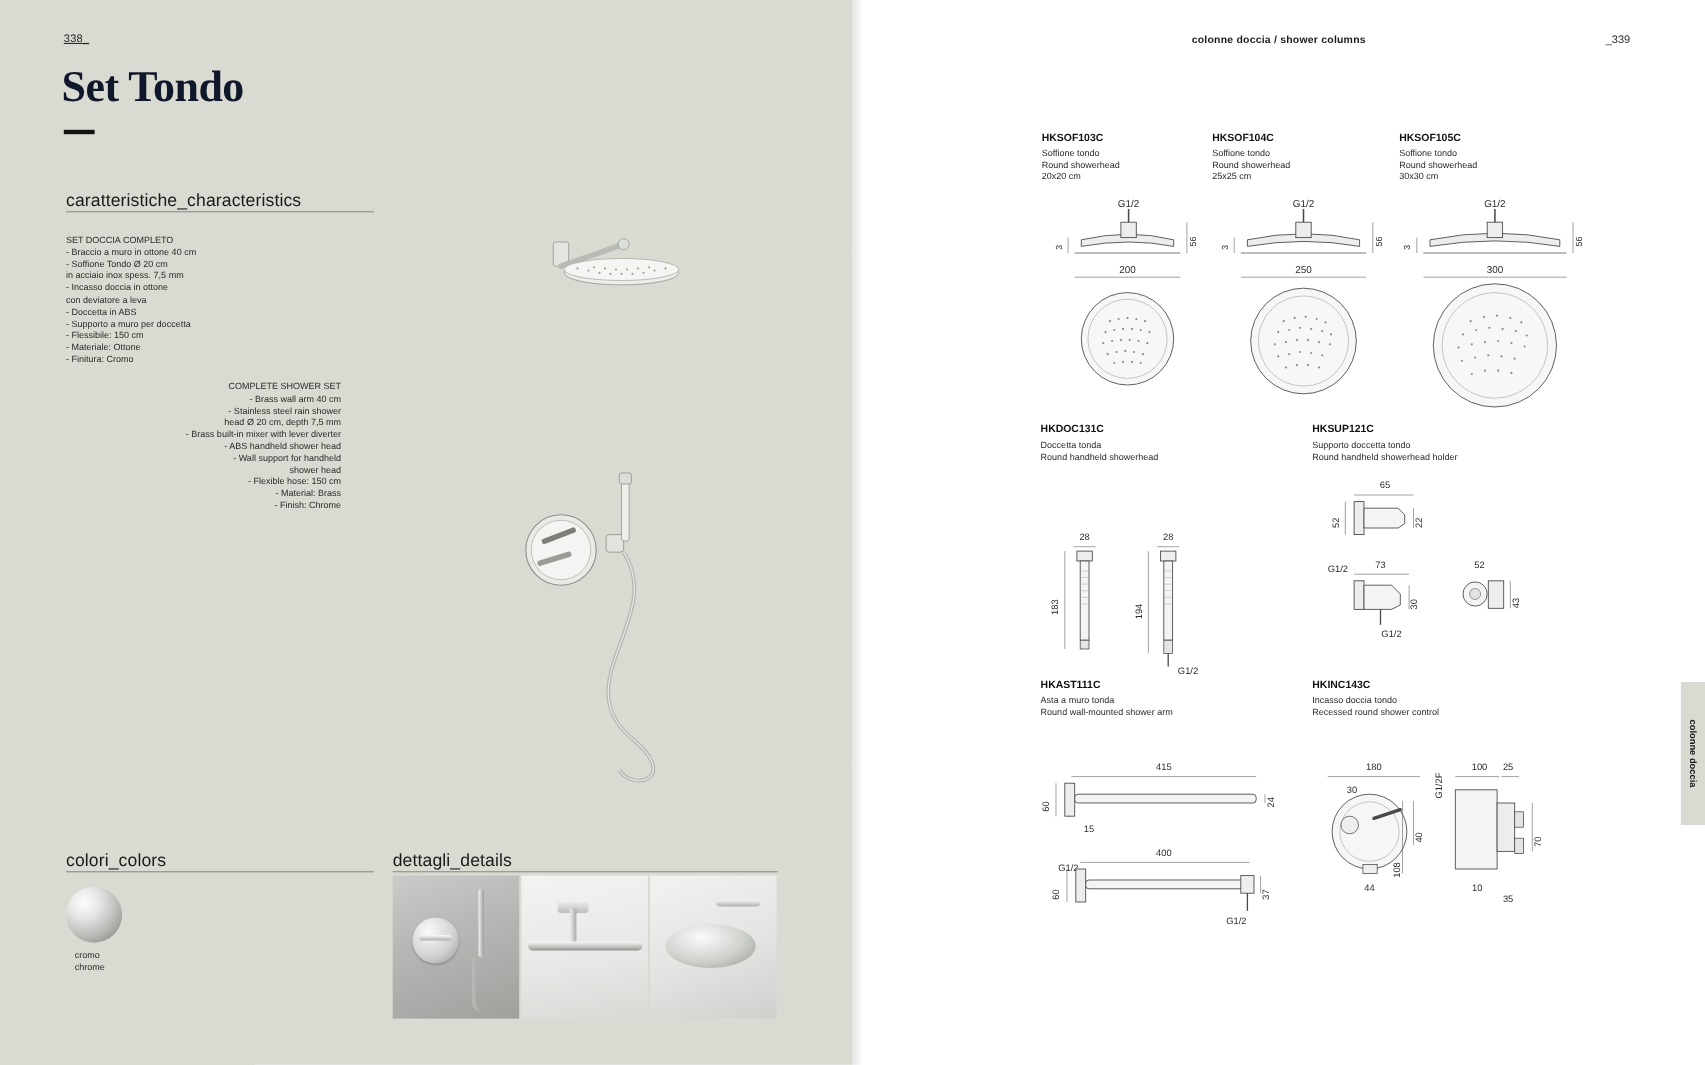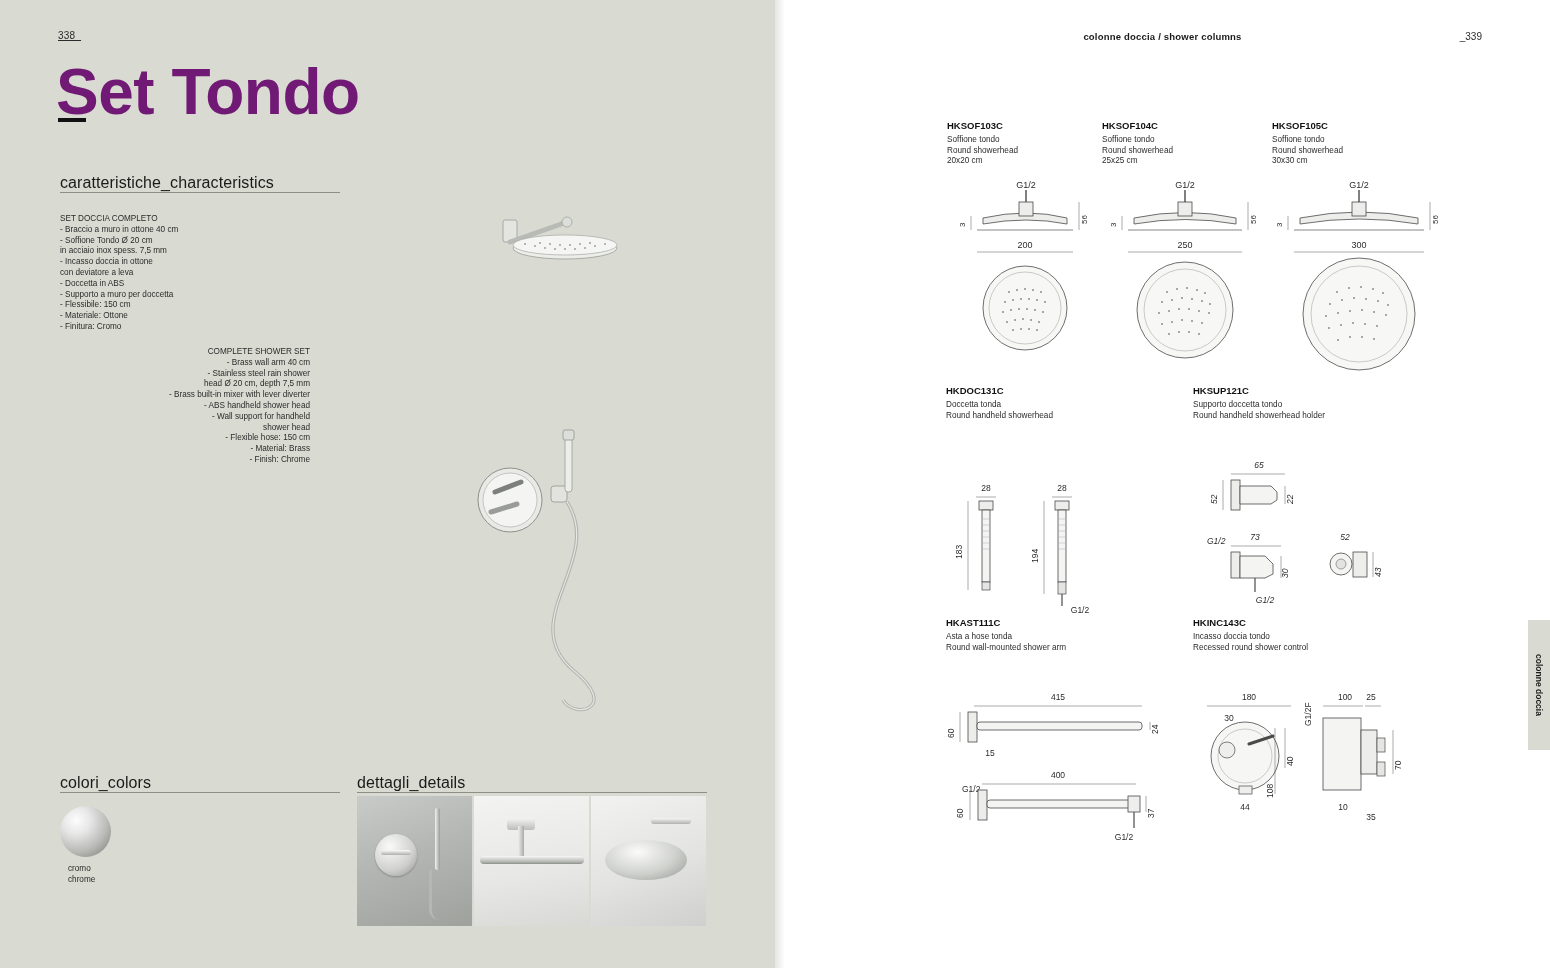--- a/index.html
+++ b/index.html
@@ -41,25 +41,25 @@
     top: 30px;
     font-size: 10px;
     letter-spacing: 0.2px;
     color: #2b2b2b;
     text-decoration: underline;
   }
   .title-main {
     position: absolute;
     left: 56px;
     top: 55px;
-    font-family: Liberation Sans, sans-serif;
+    font-family: Liberation Serif, serif;
     font-weight: bold;
-    font-size: 64px;
+    font-size: 40px;
     letter-spacing: -0.5px;
-    color: #701a75;
+    color: #0f172a;
   }
   .title-rule {
     position: absolute;
     left: 58px;
     top: 118px;
     width: 28px;
     height: 4px;
     background: #111;
   }
   .section-head {
@@ -601,21 +601,21 @@
         <line x1="116" y1="115" x2="116" y2="127" stroke="#4a4a4a" stroke-width="1.2"></line>
         <text x="134" y="134" text-anchor="middle" font-size="8.5" fill="#2b2b2b" font-family="Liberation Sans, sans-serif">G1/2</text>
       </svg>
     </div>
 
     <div class="item" style="left:418px; top:385px; width:220px;">
       <div class="code">HKSUP121C</div>
       <div class="desc">Supporto doccetta tondo
 Round handheld showerhead holder</div>
     </div>
-    <div class="item" style="left:418px; top:456px;font-style:italic;">
+    <div class="item" style="left:418px; top:432px;">
       <svg width="230" height="160" viewBox="0 0 230 160">
 
         <text x="66" y="12" text-anchor="middle" font-size="8.5" fill="#2b2b2b" font-family="Liberation Sans, sans-serif">65</text>
         <line x1="38" y1="18" x2="92" y2="18" stroke="#555" stroke-width="0.5"></line>
         <rect x="38" y="24" width="9" height="30" fill="#ededec" stroke="#4a4a4a" stroke-width="0.8"></rect>
         <path d="M47 30 L78 30 L84 36 L84 44 L78 48 L47 48 Z" fill="#f4f4f3" stroke="#4a4a4a" stroke-width="0.8"></path>
         <line x1="30" y1="24" x2="30" y2="54" stroke="#555" stroke-width="0.5"></line>
         <text x="24" y="48" font-size="8.5" fill="#2b2b2b" transform="rotate(-90 24 48)" font-family="Liberation Sans, sans-serif">52</text>
         <line x1="92" y1="30" x2="92" y2="48" stroke="#555" stroke-width="0.5"></line>
         <text x="100" y="48" font-size="8.5" fill="#2b2b2b" transform="rotate(-90 100 48)" font-family="Liberation Sans, sans-serif">22</text>
@@ -634,21 +634,21 @@
         <circle cx="148" cy="108" r="11" fill="#f4f4f3" stroke="#4a4a4a" stroke-width="0.8"></circle>
         <circle cx="148" cy="108" r="5" fill="#e2e2e1" stroke="#6a6a6a" stroke-width="0.6"></circle>
         <rect x="160" y="96" width="14" height="25" fill="#eeeeed" stroke="#4a4a4a" stroke-width="0.8"></rect>
         <line x1="180" y1="96" x2="180" y2="121" stroke="#555" stroke-width="0.5"></line>
         <text x="188" y="121" font-size="8.5" fill="#2b2b2b" transform="rotate(-90 188 121)" font-family="Liberation Sans, sans-serif">43</text>
       </svg>
     </div>
 
     <div class="item" style="left:171px; top:617px; width:220px;">
       <div class="code">HKAST111C</div>
-      <div class="desc">Asta a hose tonda
+      <div class="desc">Asta a muro tonda
 Round wall-mounted shower arm</div>
     </div>
     <div class="item" style="left:171px; top:678px;">
       <svg width="230" height="180" viewBox="0 0 230 180">
 
         <text x="112" y="22" text-anchor="middle" font-size="8.5" fill="#2b2b2b" font-family="Liberation Sans, sans-serif">415</text>
         <line x1="28" y1="28" x2="196" y2="28" stroke="#555" stroke-width="0.5"></line>
         <rect x="22" y="34" width="9" height="30" fill="#ededec" stroke="#4a4a4a" stroke-width="0.8"></rect>
         <rect x="31" y="44" width="165" height="8" rx="3" fill="#f4f4f3" stroke="#4a4a4a" stroke-width="0.8"></rect>
         <line x1="14" y1="34" x2="14" y2="64" stroke="#555" stroke-width="0.5"></line>

